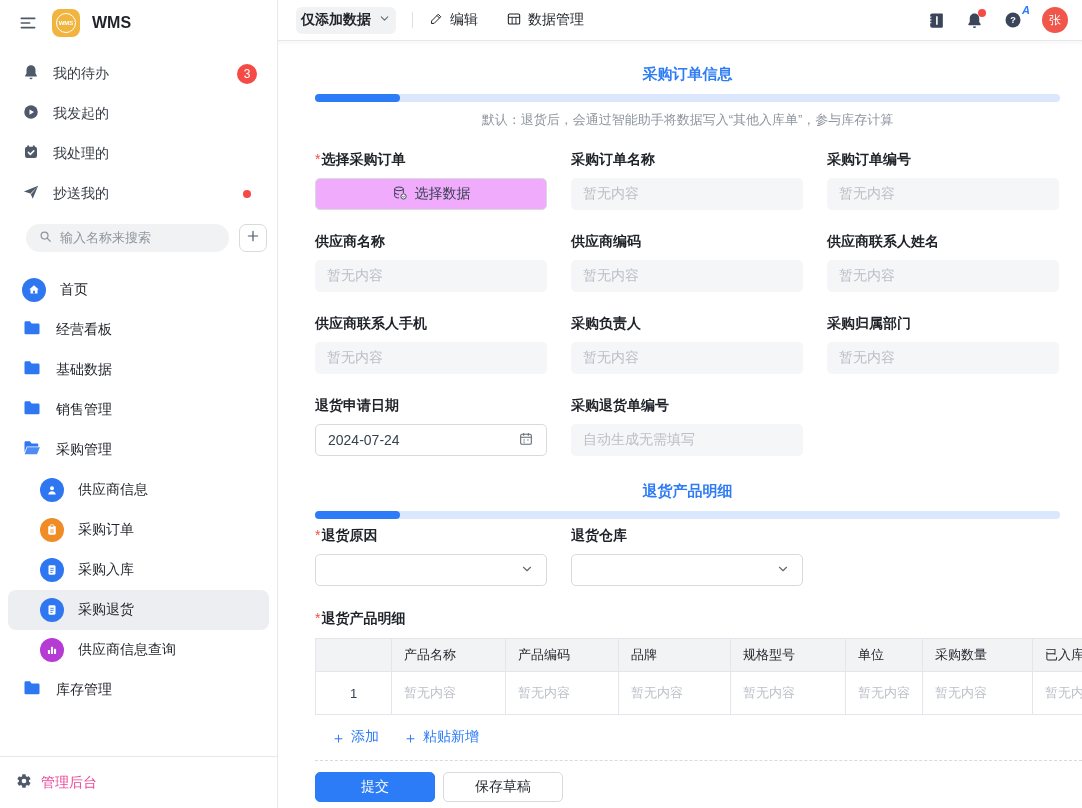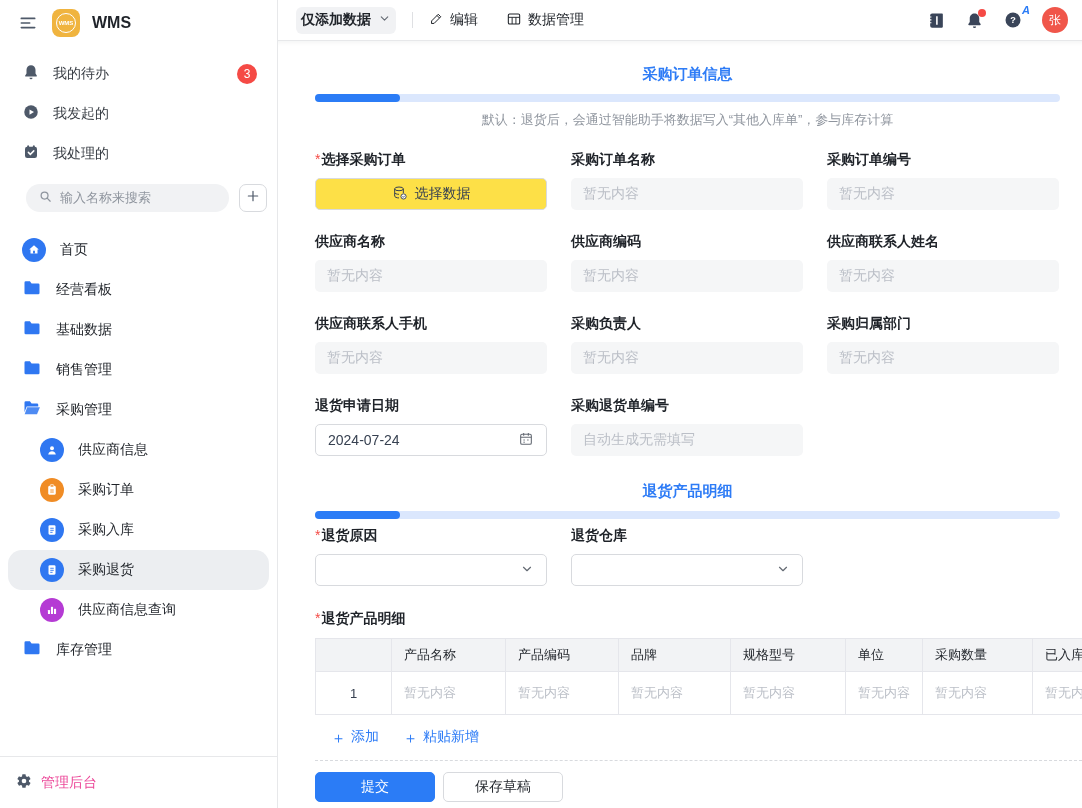--- a/index.html
+++ b/index.html
@@ -26,21 +26,21 @@
   .search-row { display:flex; align-items:center; gap:10px; padding:6px 10px 6px 26px; }
   .search-box { flex:1; height:28px; background:#f1f2f4; border-radius:14px; display:flex;
     align-items:center; gap:7px; padding:0 12px; cursor:text; }
   .search-ph { font-size:13px; color:#8f959e; }
   .add-btn { width:28px; height:28px; border:1px solid #d8dade; border-radius:7px; background:#fff;
     display:flex; align-items:center; justify-content:center; cursor:pointer; }
   .menu { flex:1; padding-top:12px; overflow:hidden; }
   .menu-item { height:40px; display:flex; align-items:center; gap:14px; margin:0 8px;
     padding-left:14px; border-radius:8px; cursor:pointer; }
   .menu-item.lvl2 { padding-left:32px; }
-  .menu-item.selected { background:#eceef1;border-radius:14px; }
+  .menu-item.selected { background:#eceef1; }
   .mi-label { font-size:14px; color:#1f2329; }
   .ic-circle { width:24px; height:24px; border-radius:50%; display:flex; align-items:center;
     justify-content:center; flex:none; }
   .bg-blue { background:#2f77f1; } .bg-orange { background:#f08c25; } .bg-purple { background:#b53bd4; }
   .s-footer { border-top:1px solid #e7e8ea; height:52px; display:flex; align-items:center;
     gap:9px; padding:0 16px; cursor:pointer; }
   .footer-label { font-size:14px; color:#ec4899; }
 
   
   .main { flex:1; display:flex; flex-direction:column; min-width:0; }
@@ -70,21 +70,21 @@
 
   .grid { display:grid; grid-template-columns:232px 232px 232px; column-gap:24px; row-gap:23px;
     margin-top:22px; }
   .f-label { font-size:14px; font-weight:700; margin-bottom:9px; display:flex; align-items:baseline; }
   .field.required .f-label::before { content:"*"; color:#f54a45; margin-right:1px; font-weight:400; }
   .f-input { height:32px; border-radius:5px; font-size:14px; display:flex; align-items:center;
     padding:0 12px; }
   .f-input.readonly { background:#f5f6f7; color:#bbbfc7; }
   .f-input.bordered { background:#fff; border:1px solid #d8dade; color:#374151;
     justify-content:space-between; cursor:pointer; }
-  .choose-btn { width:100%; height:32px; border:1px solid #d8dade; border-radius:5px; background:#fde047;
+  .choose-btn { width:100%; height:32px; border:1px solid #d8dade; border-radius:5px; background:#f0abfc;
     display:flex; align-items:center; justify-content:center; gap:7px; font-size:14px; color:#374151;
     cursor:pointer; font-family:inherit; }
 
   .sec2 { margin-top:26px; }
   .tbl-label { margin-top:24px; }
   .table-clip { margin-top:10px; width:767px; overflow:hidden; }
   table { border-collapse:collapse; table-layout:fixed; width:867px; }
   th { height:33px; background:#f2f3f5; border:1px solid #e5e6eb; font-weight:400; text-align:left;
     padding:0 12px; font-size:13px; color:#1f2329; }
   td { height:43px; border:1px solid #e5e6eb; padding:0 12px; font-size:13px; color:#bbbfc7;
@@ -135,20 +135,28 @@
         <span class="wf-label">我发起的</span>
       </div>
       <div class="wf-item">
         <span><svg viewBox="0 0 24 24" width="18" height="18">
               <rect x="4" y="5" width="16" height="15" rx="3" fill="#4e5969"></rect>
               <path d="M8.5 12.5l2.6 2.6 4.6-4.6" stroke="#fff" stroke-width="2" fill="none" stroke-linecap="round"></path>
               <rect x="7" y="3" width="2.4" height="4" rx="1.2" fill="#4e5969"></rect>
               <rect x="14.6" y="3" width="2.4" height="4" rx="1.2" fill="#4e5969"></rect>
             </svg></span>
         <span class="wf-label">我处理的</span>
+      </div>
+      <div class="wf-item">
+        <span><svg viewBox="0 0 24 24" width="18" height="18">
+              <path fill="#4e5969" d="M2.5 11.3L21.5 3.5 14.3 21l-3-7z"></path>
+              <path fill="#fff" d="M21 4.2L11.6 13.7l.5 1.2z" opacity=".9"></path>
+            </svg></span>
+        <span class="wf-label">抄送我的</span>
+        <span class="reddot"></span>
       </div>
     </div>
 
     <div class="search-row">
       <div class="search-box">
         <span><svg viewBox="0 0 24 24" width="15" height="15">
               <circle cx="10.5" cy="10.5" r="5.5" fill="none" stroke="#8f959e" stroke-width="2"></circle>
               <path d="M15 15l4.5 4.5" stroke="#8f959e" stroke-width="2" stroke-linecap="round"></path>
             </svg></span>
         <span class="search-ph">输入名称来搜索</span>

